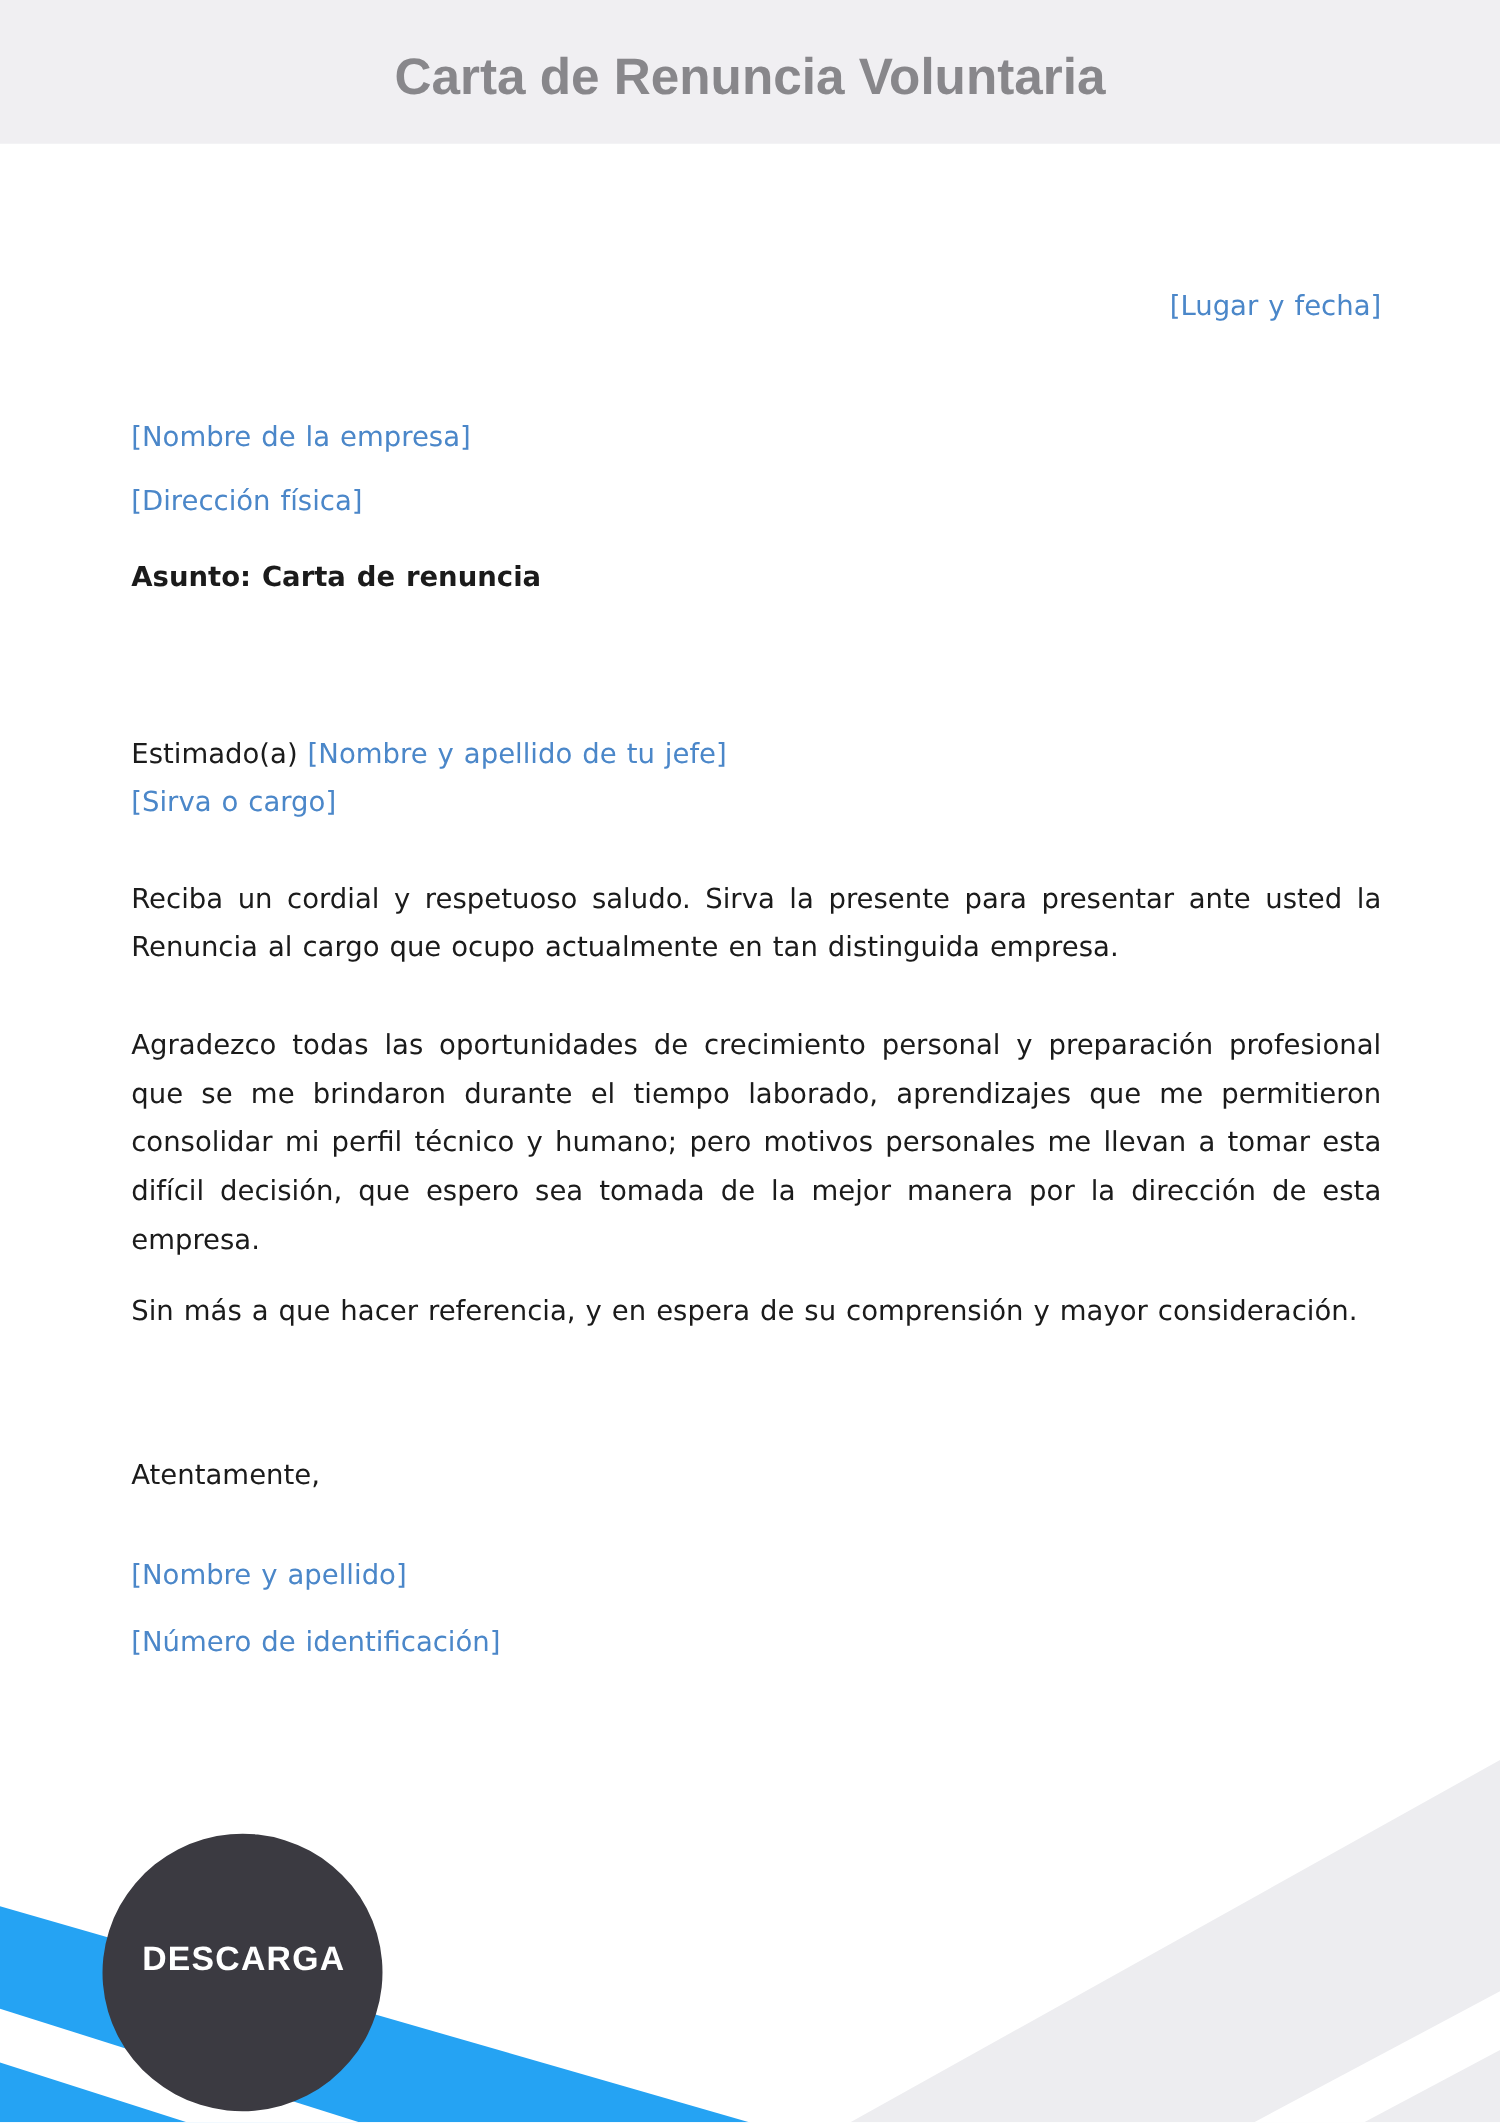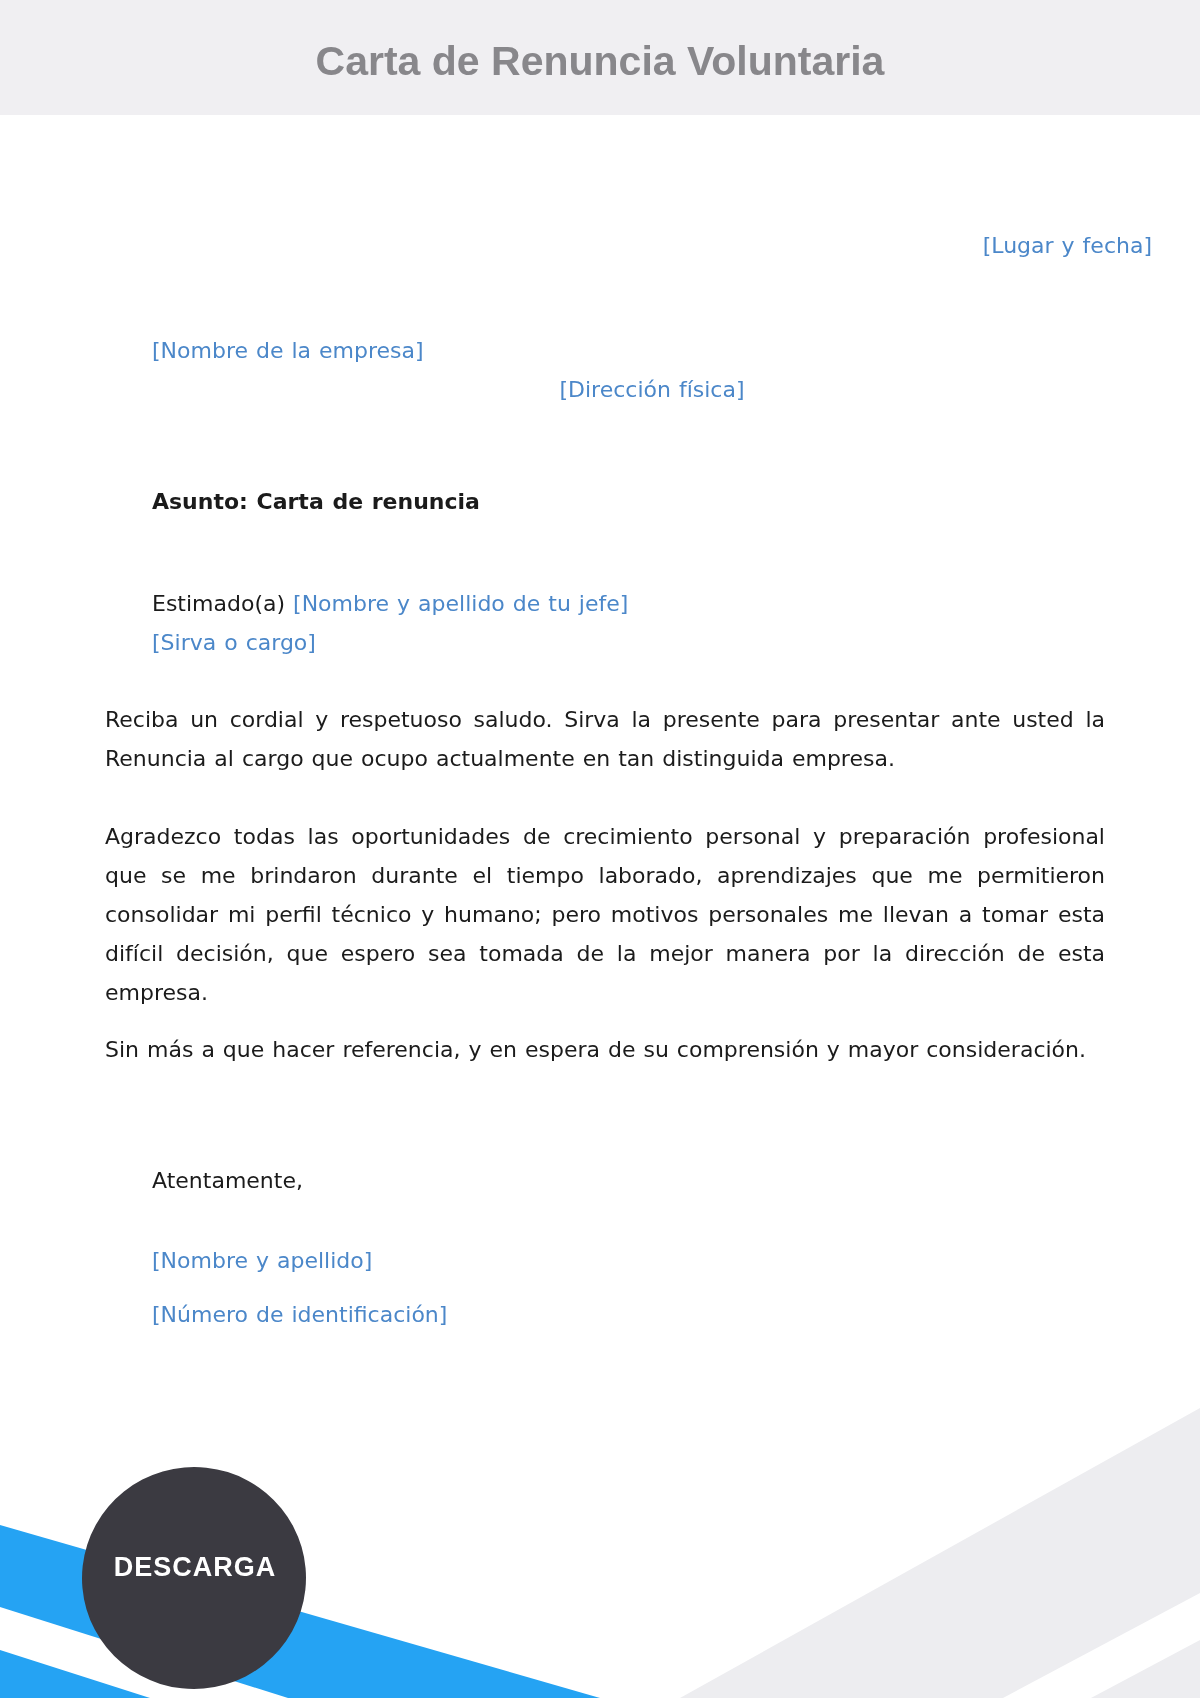--- a/index.html
+++ b/index.html
@@ -29,21 +29,20 @@
     letter-spacing: 0px;
     color: #88878b;
   }
   .line {
     position: absolute;
     left: 105px;
     width: 1000px;
     font-size: 22px;
     line-height: 39px;
     word-spacing: 1px;
-    margin-left: 47px;
   }
   .blue { color: #4b87c9; }
   .right-align { text-align: right; }
   .bold { font-weight: 700; }
   .para {
     position: absolute;
     left: 105px;
     width: 1000px;
     font-size: 22px;
     line-height: 39px;
@@ -107,23 +106,23 @@
     <polygon points="0,1607 288,1698 150,1698 0,1650" fill="#ffffff"></polygon>
     <polygon points="680,1698 1200,1408 1200,1698" fill="#ededf0"></polygon>
     <polygon points="1003,1698 1200,1593 1200,1640 1091,1698" fill="#ffffff"></polygon>
     <ellipse cx="194" cy="1578" rx="112" ry="111" transform="rotate(-5 194 1578)" fill="#3b3a41"></ellipse>
   </svg>
 
   <div class="content">
     <div class="line right-align blue" style="top:226px;">[Lugar y fecha]</div>
 
     <div class="line blue" style="top:331px;">[Nombre de la empresa]</div>
-    <div class="line blue" style="top:370px;text-align:center;">[Dirección física]</div>
+    <div class="line blue" style="top:382px;">[Dirección física]</div>
 
-    <div class="line bold" style="top:482px;">Asunto: Carta de renuncia</div>
+    <div class="line bold" style="top:443px;">Asunto: Carta de renuncia</div>
 
     <div class="line" style="top:584px;"><span>Estimado(a) </span><span class="blue">[Nombre y apellido de tu jefe]</span></div>
     <div class="line blue" style="top:623px;">[Sirva o cargo]</div>
 
     <div class="para" style="top:700px;">Reciba un cordial y respetuoso saludo. Sirva la presente para presentar ante usted la Renuncia al cargo que ocupo actualmente en tan distinguida empresa.</div>
     <div class="para" style="top:817px;">Agradezco todas las oportunidades de crecimiento personal y preparación profesional que se me brindaron durante el tiempo laborado, aprendizajes que me permitieron consolidar mi perfil técnico y humano; pero motivos personales me llevan a tomar esta difícil decisión, que espero sea tomada de la mejor manera por la dirección de esta empresa.</div>
     <div class="para" style="top:1030px;">Sin más a que hacer referencia, y en espera de su comprensión y mayor consideración.</div>
 
     <div class="line" style="top:1161px;">Atentamente,</div>
 

